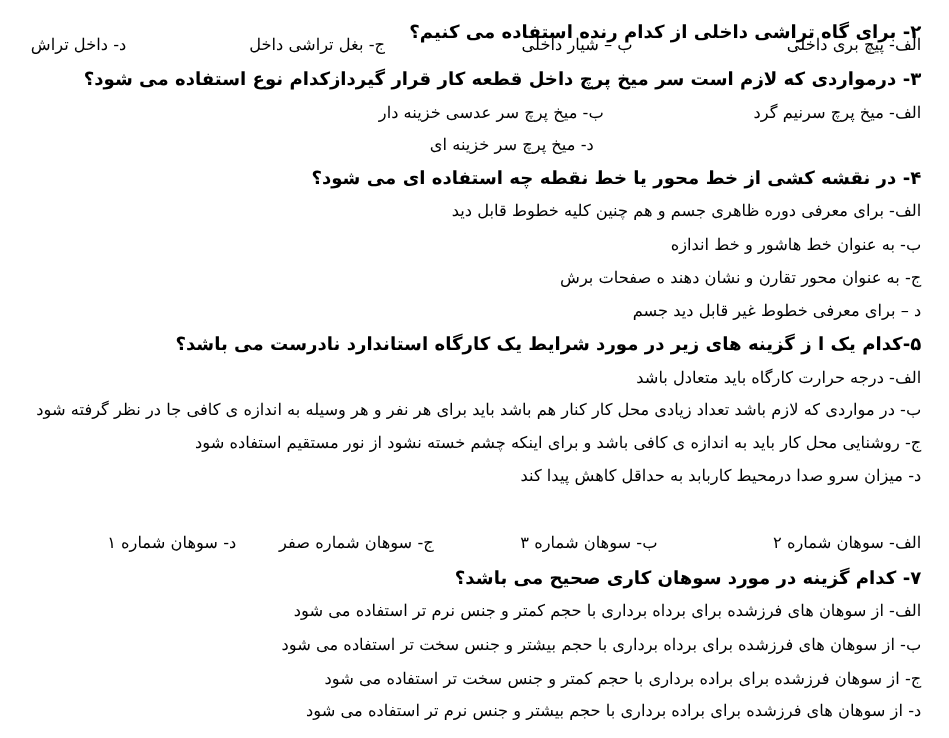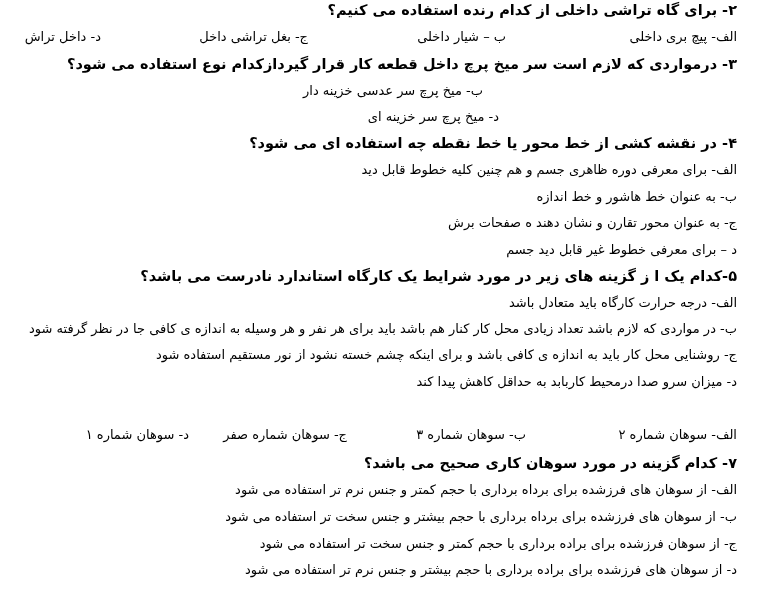--- a/index.html
+++ b/index.html
@@ -35,29 +35,30 @@
     }
     .opt {
       font-size: 13px;
     }
   </style>
 </head>
 <body>
 
 <div class="page">
 
-  <div class="line q" style="right:22px; top:2px;text-align:right;">۲- برای گاه تراشی داخلی از کدام رنده استفاده می کنیم؟</div>
+  <div class="line q" style="right:22px; top:18px;text-align:right;">۲- برای گاه تراشی داخلی از کدام رنده استفاده می کنیم؟</div>
   <div class="line opt" style="right:22px; top:29px;">الف- پیچ بری داخلی</div>
   <div class="line opt" style="right:253px; top:29px;">ب – شیار داخلی</div>
   <div class="line opt" style="right:451px; top:29px;">ج- بغل تراشی داخل</div>
   <div class="line opt" style="right:658px; top:29px;">د- داخل تراش</div>
 
   <div class="line q" style="right:22px; top:56px;">۳- درمواردی که لازم است سر میخ پرچ داخل قطعه کار قرار گیردازکدام نوع استفاده می شود؟</div>
+  <div class="line opt" style="right:22px; top:83px;">الف- میخ پرچ سرنیم گرد</div>
   <div class="line opt" style="right:276px; top:83px;">ب- میخ پرچ سر عدسی خزینه دار</div>
-  <div class="line opt" style="right:260px; top:109px;">د- میخ پرچ  سر خزینه ای</div>
+  <div class="line opt" style="right:284px; top:109px;">د- میخ پرچ  سر خزینه ای</div>
 
   <div class="line q" style="right:22px; top:135px;">۴- در نقشه کشی از خط محور یا خط نقطه چه استفاده ای می شود؟</div>
   <div class="line opt" style="right:22px; top:162px;">الف- برای معرفی دوره ظاهری جسم و هم چنین کلیه خطوط قابل دید</div>
   <div class="line opt" style="right:22px; top:189px;">ب- به عنوان خط هاشور و خط اندازه</div>
   <div class="line opt" style="right:22px; top:242px;">د – برای معرفی خطوط غیر قابل دید جسم</div>
   <div class="line opt" style="right:22px; top:215px;">ج- به عنوان محور تقارن و نشان دهند ه صفحات برش</div>
 
   <div class="line q" style="right:22px; top:268px;">۵-کدام یک ا ز گزینه های زیر در مورد شرایط یک کارگاه استاندارد نادرست می باشد؟</div>
   <div class="line opt" style="right:22px; top:295px;">الف- درجه حرارت کارگاه باید متعادل باشد</div>
   <div class="line opt" style="right:22px; top:321px;text-align:right;">ب- در مواردی که لازم باشد تعداد زیادی محل کار کنار هم باشد باید برای هر نفر و هر وسیله به اندازه ی کافی  جا در نظر گرفته شود</div>

